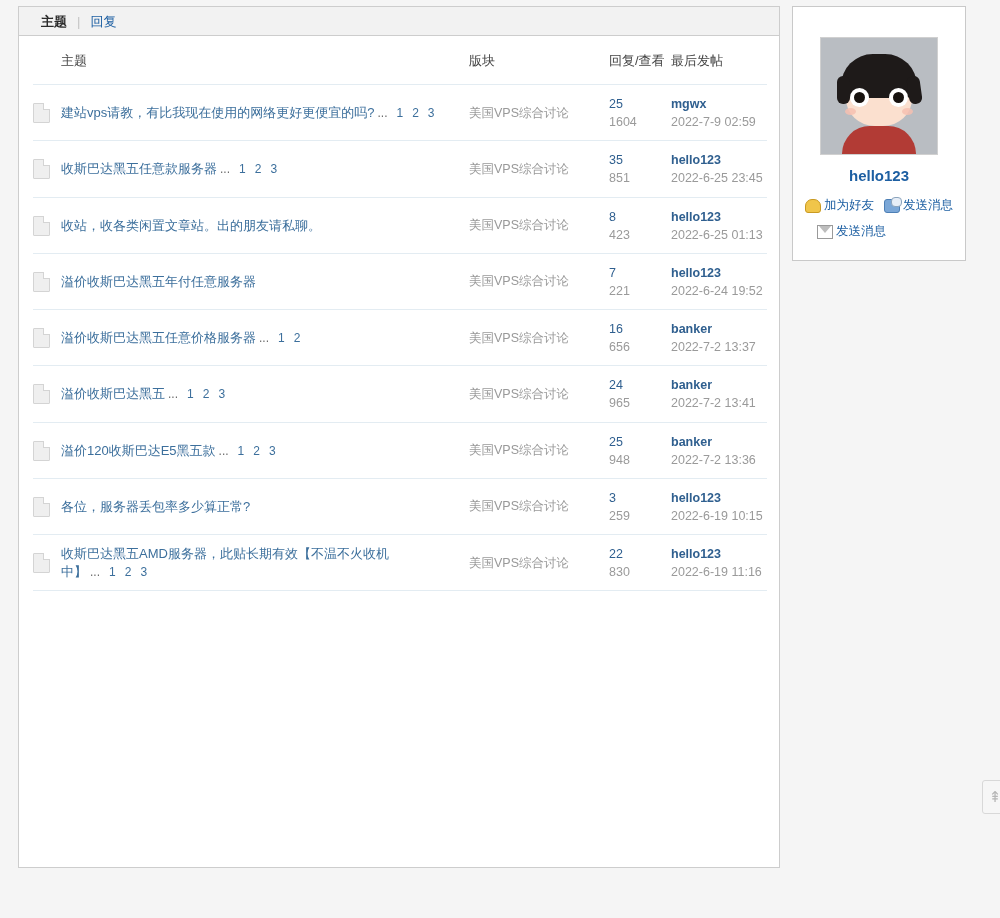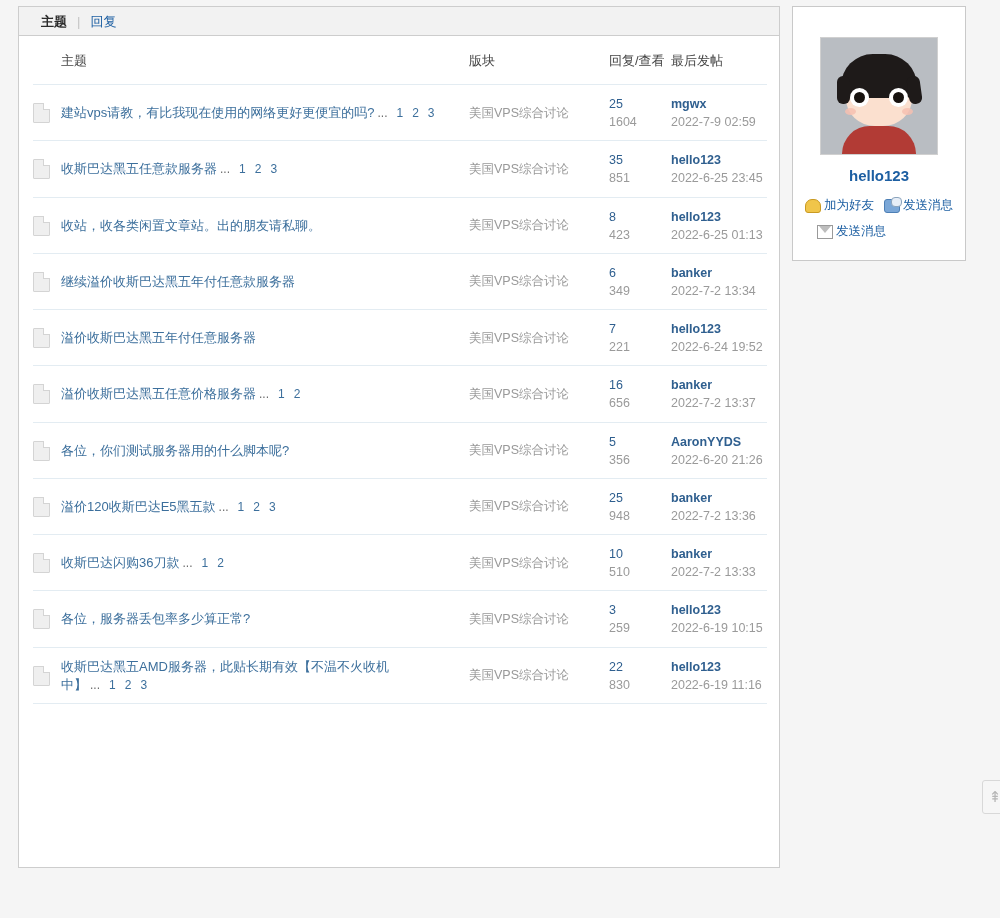--- a/index.html
+++ b/index.html
@@ -401,33 +401,20 @@
                 <span class="replies">8</span>
                 <span class="views">423</span>
               </td>
               <td class="last-cell">
                 <span class="author">hello123</span>
                 <span class="when">2022-6-25 01:13</span>
               </td>
             </tr>
             <tr>
               <td class="icon-cell"><span class="doc-icon"></span></td>
-              <td class="title-cell"><a class="tlink">继续溢价收斯巴达黑五年付任意款服务器</a></td>
-              <td class="forum-cell"><a>美国VPS综合讨论</a></td>
-              <td class="count-cell">
-                <span class="replies">6</span>
-                <span class="views">349</span>
-              </td>
-              <td class="last-cell">
-                <span class="author">banker</span>
-                <span class="when">2022-7-2 13:34</span>
-              </td>
-            </tr>
-            <tr>
-              <td class="icon-cell"><span class="doc-icon"></span></td>
               <td class="title-cell"><a class="tlink">溢价收斯巴达黑五年付任意服务器</a></td>
               <td class="forum-cell"><a>美国VPS综合讨论</a></td>
               <td class="count-cell">
                 <span class="replies">7</span>
                 <span class="views">221</span>
               </td>
               <td class="last-cell">
                 <span class="author">hello123</span>
                 <span class="when">2022-6-24 19:52</span>
               </td>
@@ -440,55 +427,42 @@
                 <span class="replies">16</span>
                 <span class="views">656</span>
               </td>
               <td class="last-cell">
                 <span class="author">banker</span>
                 <span class="when">2022-7-2 13:37</span>
               </td>
             </tr>
             <tr>
               <td class="icon-cell"><span class="doc-icon"></span></td>
-              <td class="title-cell"><a class="tlink">各位，你们测试服务器用的什么脚本呢?</a></td>
-              <td class="forum-cell"><a>美国VPS综合讨论</a></td>
-              <td class="count-cell">
-                <span class="replies">5</span>
-                <span class="views">356</span>
-              </td>
-              <td class="last-cell">
-                <span class="author">AaronYYDS</span>
-                <span class="when">2022-6-20 21:26</span>
+              <td class="title-cell"><a class="tlink">溢价收斯巴达黑五</a><span class="pages"><span class="ellip">...</span><a class="pg">1</a><a class="pg">2</a><a class="pg">3</a></span></td>
+              <td class="forum-cell"><a>美国VPS综合讨论</a></td>
+              <td class="count-cell">
+                <span class="replies">24</span>
+                <span class="views">965</span>
+              </td>
+              <td class="last-cell">
+                <span class="author">banker</span>
+                <span class="when">2022-7-2 13:41</span>
               </td>
             </tr>
             <tr>
               <td class="icon-cell"><span class="doc-icon"></span></td>
               <td class="title-cell"><a class="tlink">溢价120收斯巴达E5黑五款</a><span class="pages"><span class="ellip">...</span><a class="pg">1</a><a class="pg">2</a><a class="pg">3</a></span></td>
               <td class="forum-cell"><a>美国VPS综合讨论</a></td>
               <td class="count-cell">
                 <span class="replies">25</span>
                 <span class="views">948</span>
               </td>
               <td class="last-cell">
                 <span class="author">banker</span>
                 <span class="when">2022-7-2 13:36</span>
-              </td>
-            </tr>
-            <tr>
-              <td class="icon-cell"><span class="doc-icon"></span></td>
-              <td class="title-cell"><a class="tlink">收斯巴达闪购36刀款</a><span class="pages"><span class="ellip">...</span><a class="pg">1</a><a class="pg">2</a></span></td>
-              <td class="forum-cell"><a>美国VPS综合讨论</a></td>
-              <td class="count-cell">
-                <span class="replies">10</span>
-                <span class="views">510</span>
-              </td>
-              <td class="last-cell">
-                <span class="author">banker</span>
-                <span class="when">2022-7-2 13:33</span>
               </td>
             </tr>
             <tr>
               <td class="icon-cell"><span class="doc-icon"></span></td>
               <td class="title-cell"><a class="tlink">各位，服务器丢包率多少算正常?</a></td>
               <td class="forum-cell"><a>美国VPS综合讨论</a></td>
               <td class="count-cell">
                 <span class="replies">3</span>
                 <span class="views">259</span>
               </td>

